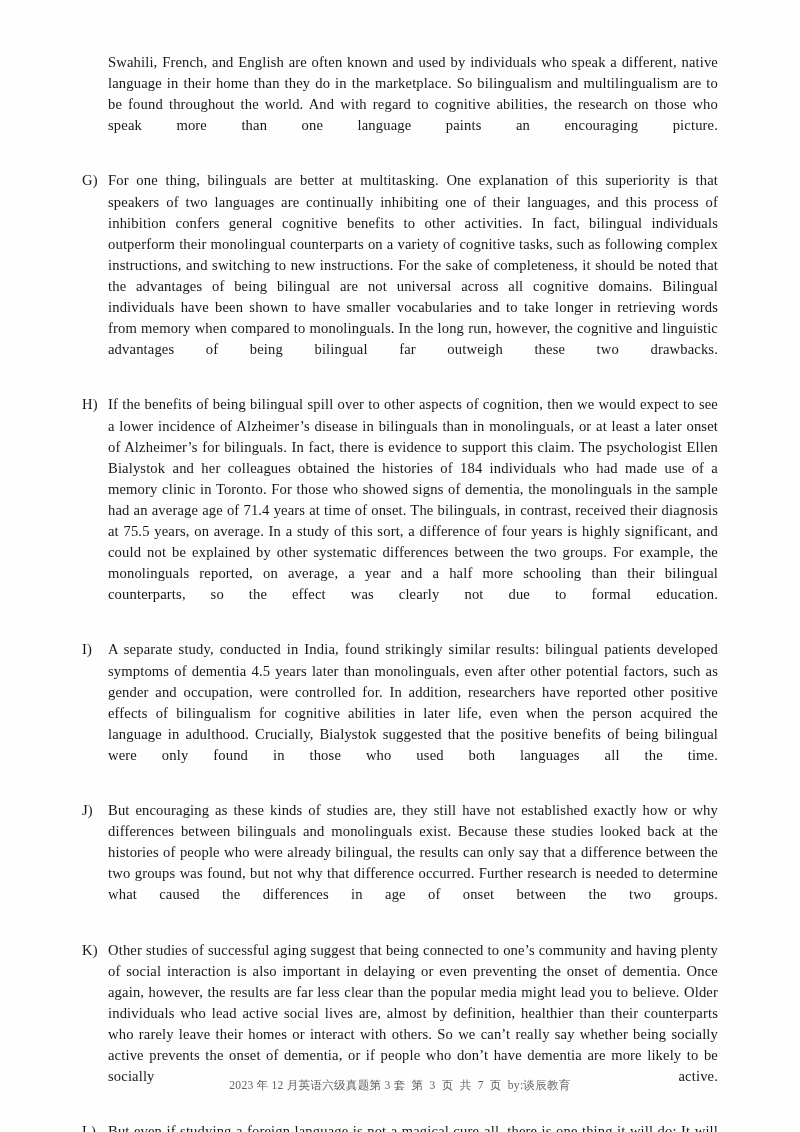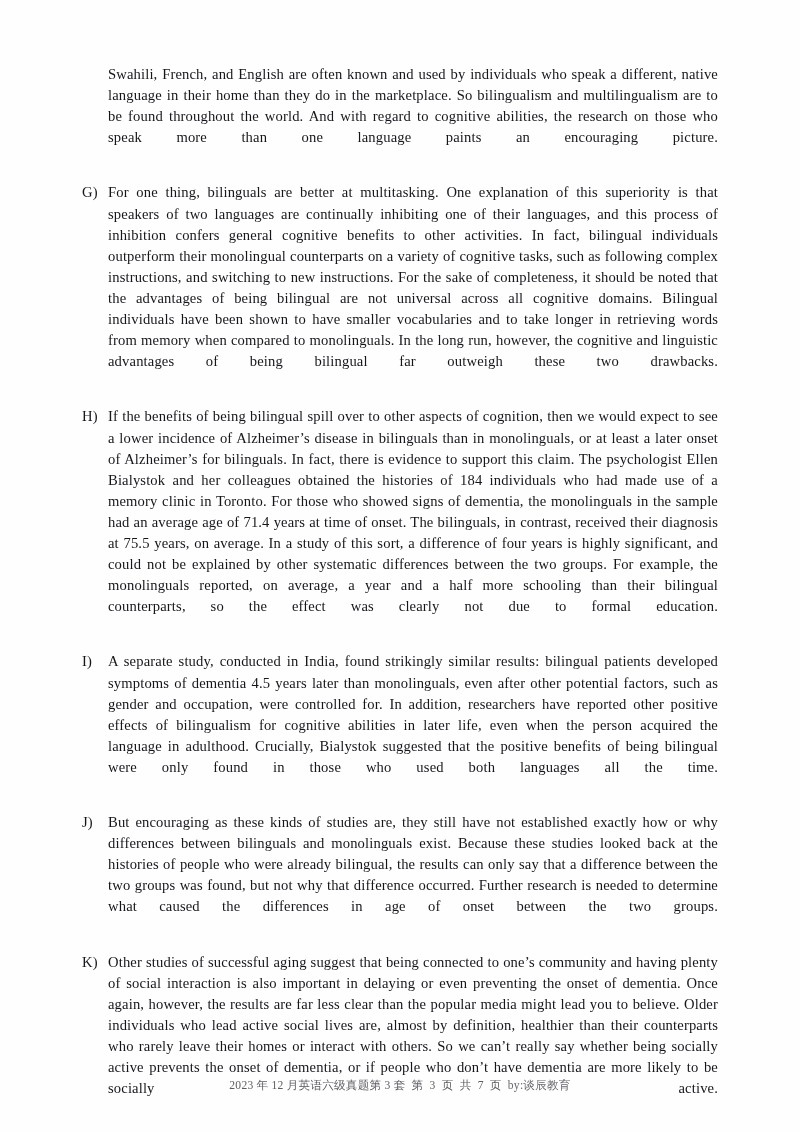--- a/index.html
+++ b/index.html
@@ -28,21 +28,21 @@
   .content {
     position: absolute;
     left: 82px;
     top: 52px;
     width: 636px;
   }
 
   
   .para {
     position: relative;
-    margin: 12px 0 13px 0;
+    margin: 0 0 13px 0;
     padding-left: 26px;
     font-size: 14.6px;
     line-height: 21.1px;
     text-align: justify;
     text-justify: inter-word;
     letter-spacing: 0.01em;
     word-spacing: 0.01em;
     color: #17151c;
   }
 

